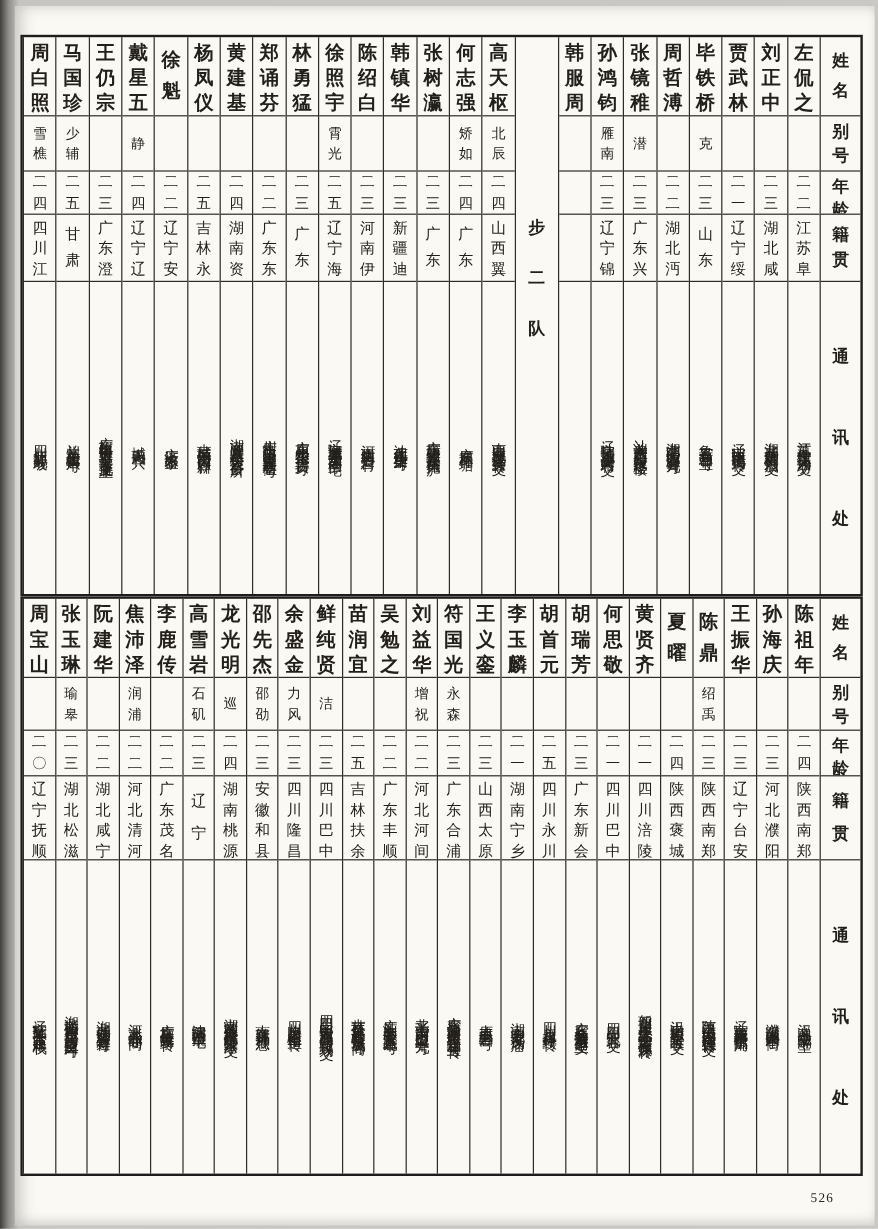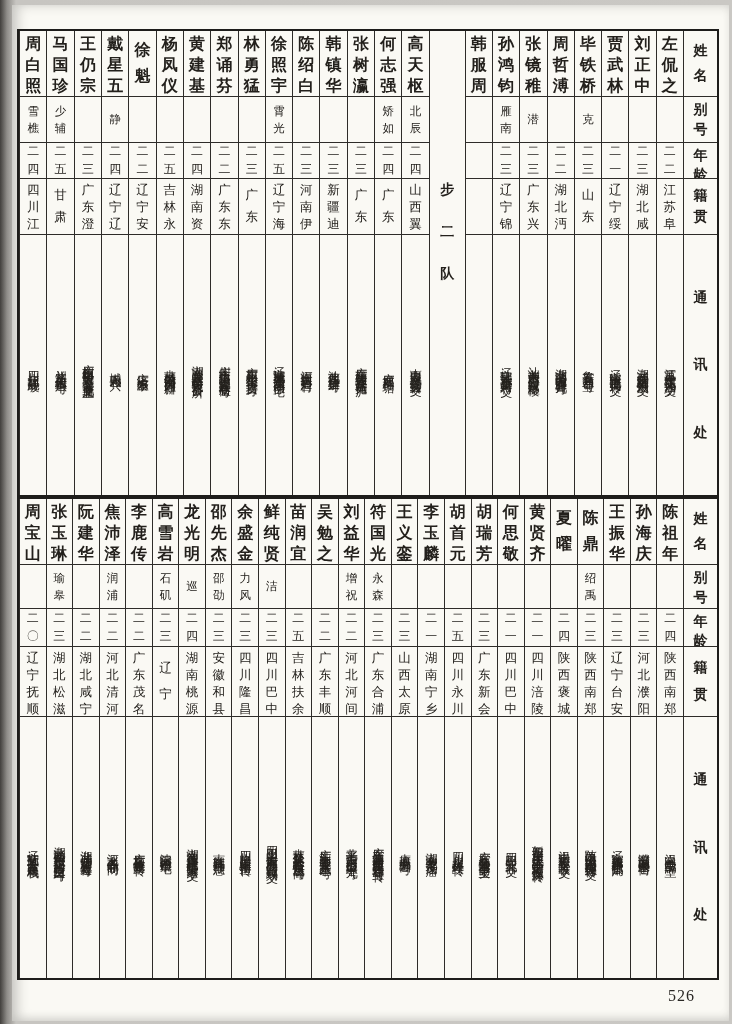--- a/index.html
+++ b/index.html
@@ -42,21 +42,21 @@
   .c-age { justify-content:center; gap:1px; font-size:12px; }
   .c-native { justify-content:space-evenly; padding:3px 0; font-size:12.5px; }
   .addr-txt {
     writing-mode:vertical-rl; text-orientation:upright;
     font-size:12px; letter-spacing:1.5px; line-height:1.05;
     padding-top:4px; max-height:100%;
   }
   .hd { justify-content:space-evenly; font-size:14px; font-weight:bold; padding:4px 0; }
   .dchar, .hd span { display:block; }
   .dcol span { font-size:14px; font-weight:bold; color:#23201c; }
-  .page-number { position:absolute; right:34px; bottom:16px; font-size:16px; color:#2a2archive7;
+  .page-number { position:absolute; right:34px; bottom:16px; font-size:11px; color:#2a2archive7;
     color:#2a2825; letter-spacing:1px; }
 </style>
 </head>
 <body>
 
 <div class="paper">
   <div class="tbl top" id="tbl-top">
       <div class="col hcol">
         <div class="cell c-name hd">
           <span>姓</span>

